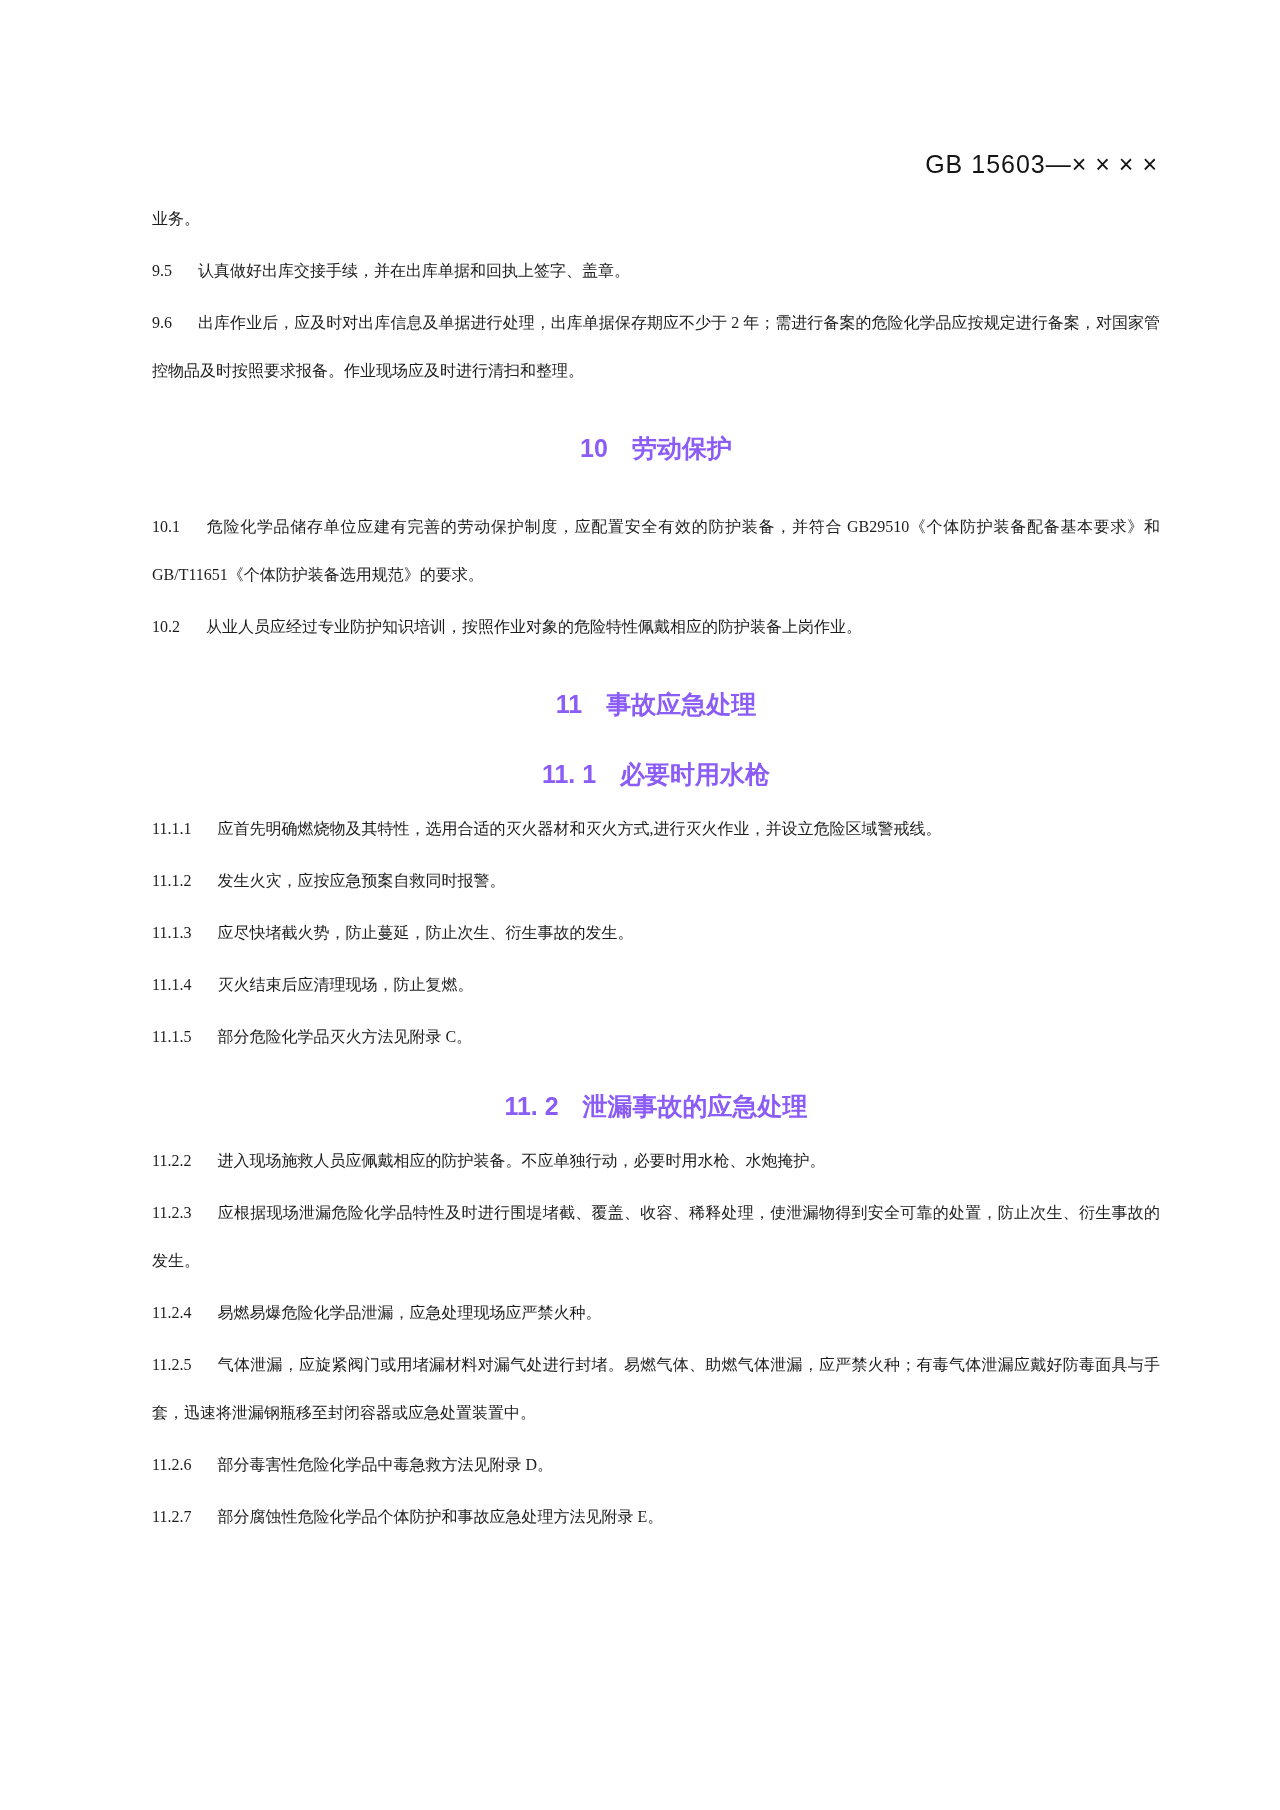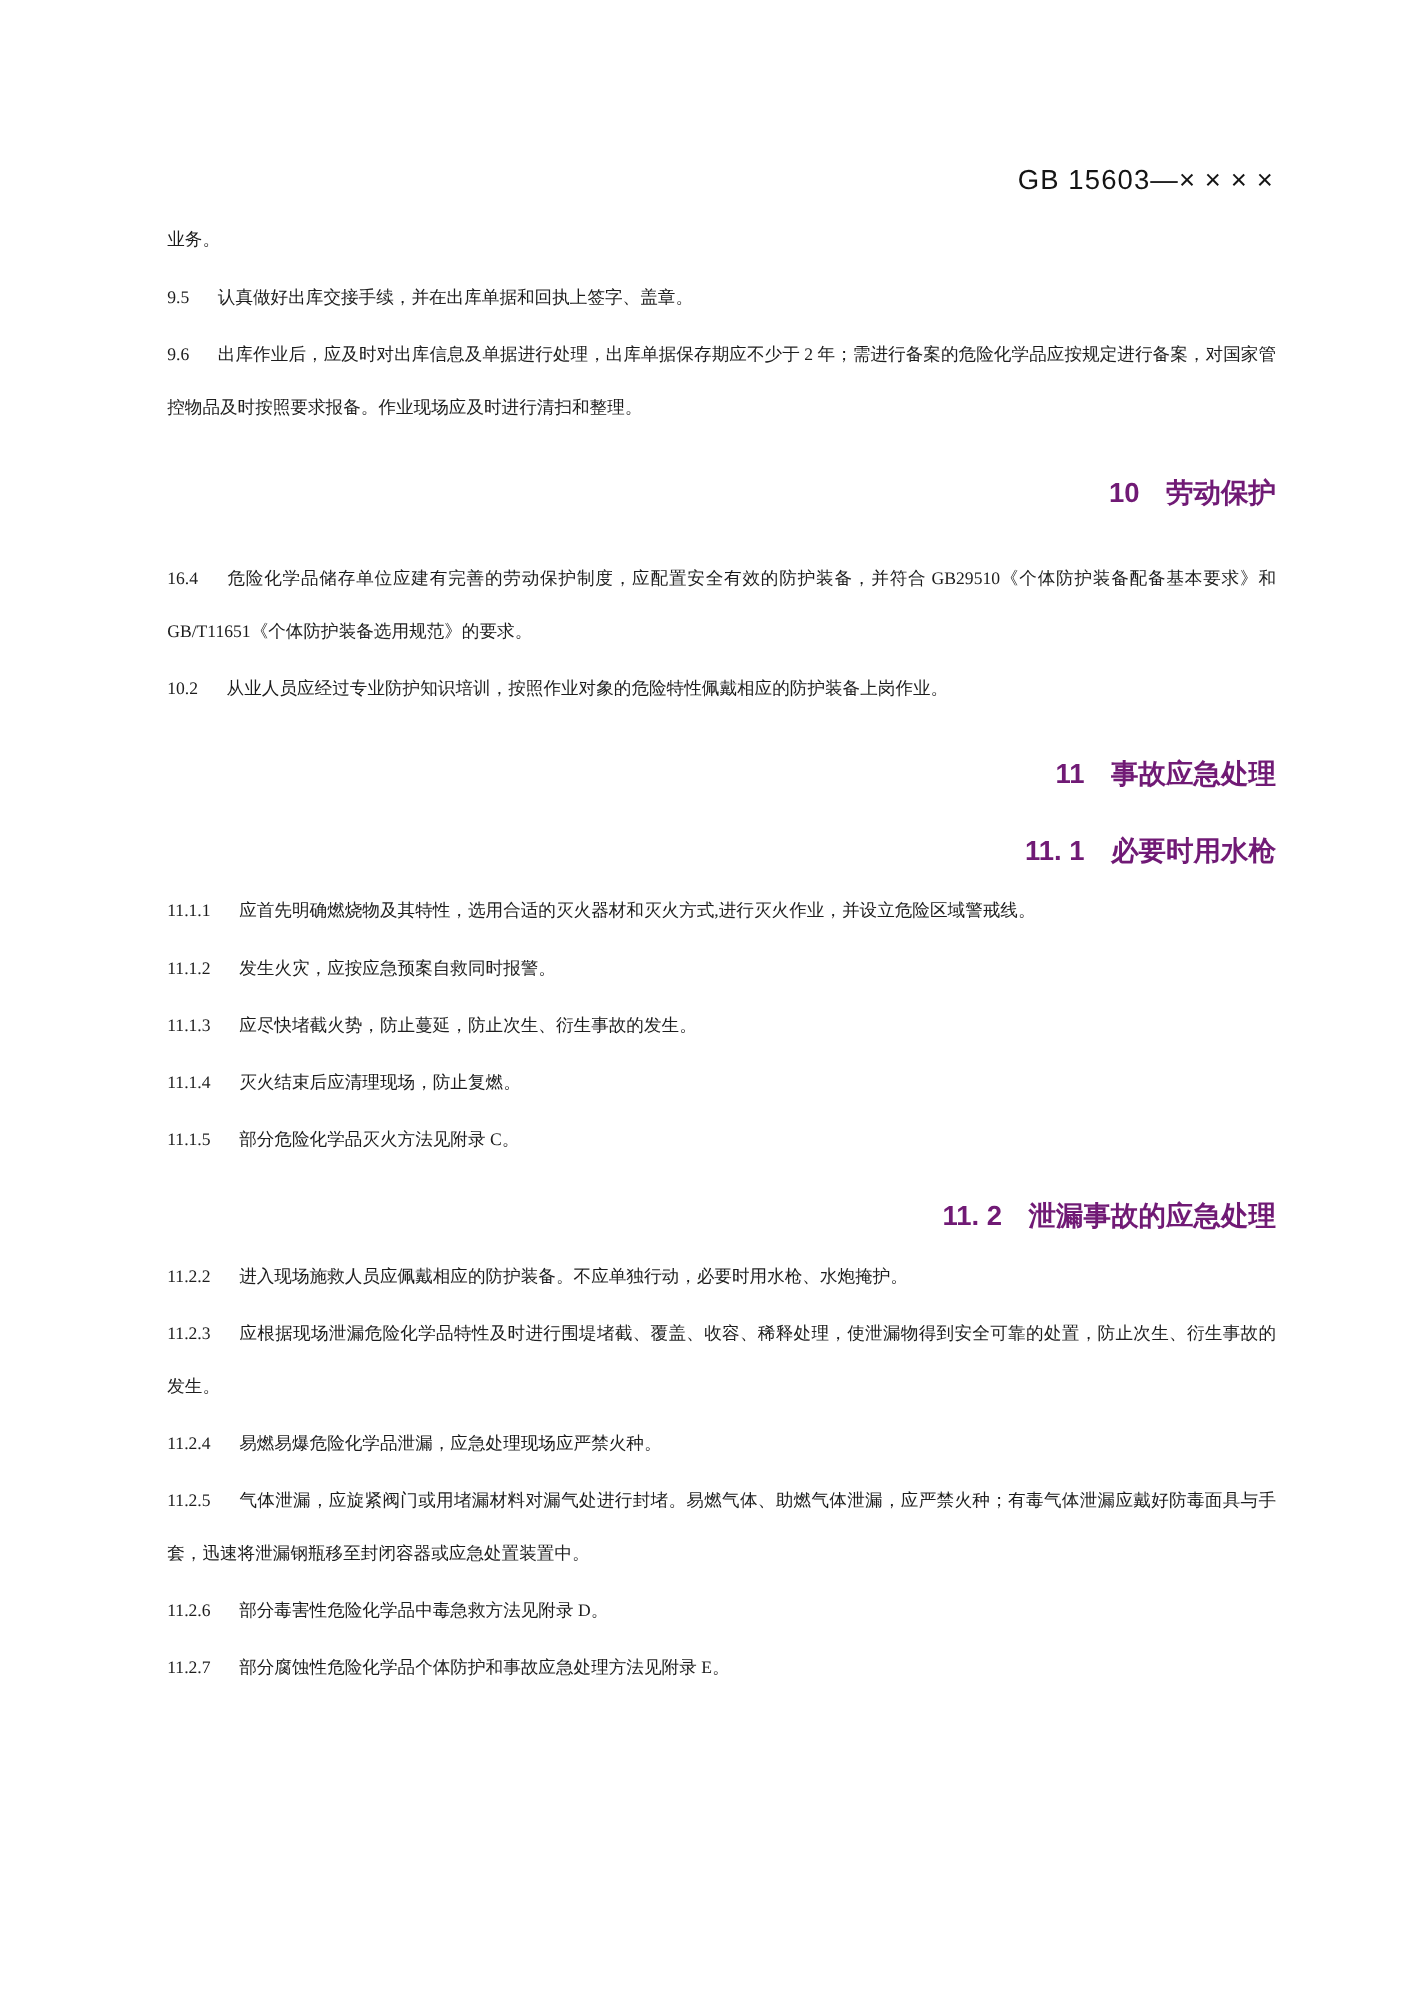--- a/index.html
+++ b/index.html
@@ -30,21 +30,21 @@
     text-align:justify; text-justify:inter-ideograph;
     margin-top:4px;
     color:#1d1d1d;
   }
   .doc-body .blk:first-child { margin-top:0; }
   .p .num { margin-right:26px; white-space:nowrap; }
 
   .h1, .h2 {
     font-family:"Liberation Sans","DejaVu Sans",sans-serif;
     font-weight:bold; font-size:25px; line-height:30px;
-    text-align:right; color:#701a75;
+    text-align:center; color:#8b5cf6;
   }
   .h1 { margin:38px 0 40px; }
   .h2 { margin:30px 0 16px; }
   .h1 .num, .h2 .num { margin-right:24px; }
 
   .footer-page {
     position:absolute; top:1692px; left:1122px;
     font-size:23px; color:#1d1d1d;
   }
 
@@ -71,21 +71,21 @@
   <div class="doc-body">
 
     <p class="blk p"><span class="txt">业务。</span></p>
 
     <p class="blk p"><span class="num">9.5</span><span class="txt">认真做好出库交接手续，并在出库单据和回执上签字、盖章。</span></p>
 
     <p class="blk p"><span class="num">9.6</span><span class="txt">出库作业后，应及时对出库信息及单据进行处理，出库单据保存期应不少于 2 年；需进行备案的危险化学品应按规定进行备案，对国家管控物品及时按照要求报备。作业现场应及时进行清扫和整理。</span></p>
 
     <p class="blk h1"><span class="num">10</span><span class="txt">劳动保护</span></p>
 
-    <p class="blk p"><span class="num">16.4</span><span class="txt">危险化学品储存单位应建有完善的劳动保护制度，应配置安全有效的防护装备，并符合 GB29510《个体防护装备配备基本要求》和 GB/T11651《个体防护装备选用规范》的要求。</span></p>
+    <p class="blk p"><span class="num">10.1</span><span class="txt">危险化学品储存单位应建有完善的劳动保护制度，应配置安全有效的防护装备，并符合 GB29510《个体防护装备配备基本要求》和 GB/T11651《个体防护装备选用规范》的要求。</span></p>
 
     <p class="blk p"><span class="num">10.2</span><span class="txt">从业人员应经过专业防护知识培训，按照作业对象的危险特性佩戴相应的防护装备上岗作业。</span></p>
 
     <p class="blk h1"><span class="num">11</span><span class="txt">事故应急处理</span></p>
 
     <p class="blk h2"><span class="num">11. 1</span><span class="txt">必要时用水枪</span></p>
 
     <p class="blk p"><span class="num">11.1.1</span><span class="txt">应首先明确燃烧物及其特性，选用合适的灭火器材和灭火方式,进行灭火作业，并设立危险区域警戒线。</span></p>
 
     <p class="blk p"><span class="num">11.1.2</span><span class="txt">发生火灾，应按应急预案自救同时报警。</span></p>

